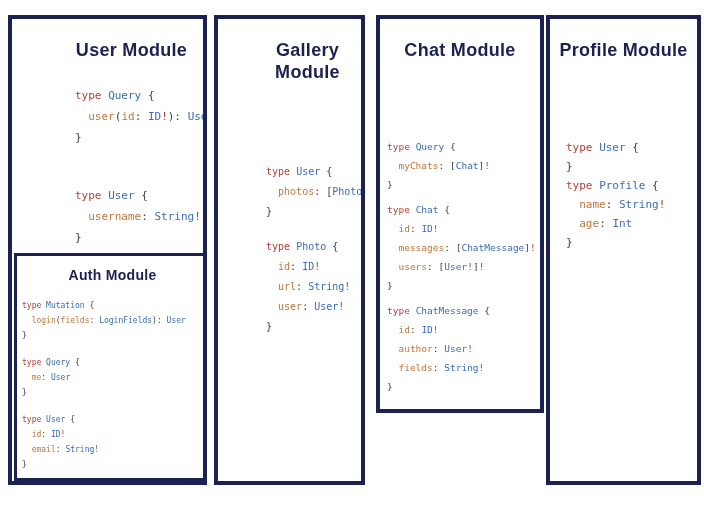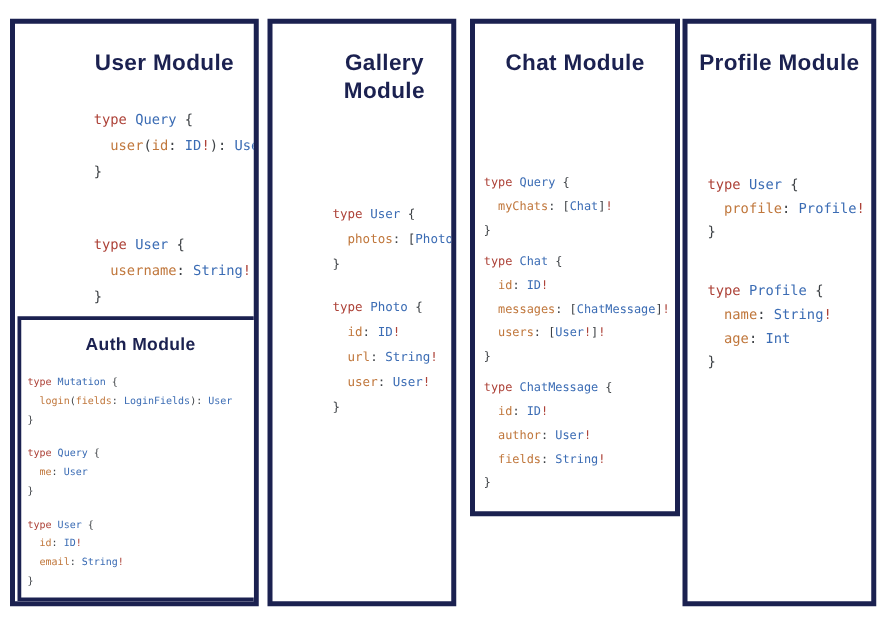--- a/index.html
+++ b/index.html
@@ -43,21 +43,21 @@
     color: var(--pu);
   }
   .code-line { white-space: pre; }
   #panel-user > .code    { margin-top: 24px; padding-left: 15px; font-size: 11px;  line-height: 21px; }
   #panel-gallery .code   { margin-top: 79px; padding-left: 12px; font-size: 10px;  line-height: 20px; }
   #panel-chat .code      { margin-top: 76px; padding-left: 7px;  font-size: 9.5px; line-height: 19px; }
   #panel-profile .code   { margin-top: 77px; padding-left: 16px; font-size: 11px;  line-height: 19px; }
   #panel-user > .code .code-block + .code-block { margin-top: 37px; }
   #panel-gallery .code-block + .code-block      { margin-top: 15px; }
   #panel-chat .code-block + .code-block         { margin-top: 6px; }
-  #panel-profile .code-block + .code-block      { margin-top: 28px; }
+  #panel-profile .code-block + .code-block      { margin-top: 0; }
   
   #panel-auth {
     position: absolute;
     left: 2px; top: 234px;
     width: 197px; height: 228px;
     border: 3px solid var(--navy);
     background: var(--bg);
     overflow: hidden;
   }
   #panel-auth .panel-title { margin-top: 10px; font-size: 14px; line-height: 18px; }
@@ -150,21 +150,20 @@
         <div class="code-line"><span class="pu">}</span></div>
       </div>
     </div>
 </section>
 
 <section class="panel" id="panel-profile">
   <h2 class="panel-title">Profile Module</h2>
   <div class="code">
       <div class="code-block">
         <div class="code-line"><span class="kw">type</span> <span class="ty">User</span> <span class="pu">{</span></div>
-        <div class="code-line">  <span class="fd">profile</span><span class="pu">:</span> <span class="ty">Profile</span><span class="bang">!</span></div>
         <div class="code-line"><span class="pu">}</span></div>
       </div>
       <div class="code-block">
         <div class="code-line"><span class="kw">type</span> <span class="ty">Profile</span> <span class="pu">{</span></div>
         <div class="code-line">  <span class="fd">name</span><span class="pu">:</span> <span class="ty">String</span><span class="bang">!</span></div>
         <div class="code-line">  <span class="fd">age</span><span class="pu">:</span> <span class="ty">Int</span></div>
         <div class="code-line"><span class="pu">}</span></div>
       </div>
     </div>
 </section>

